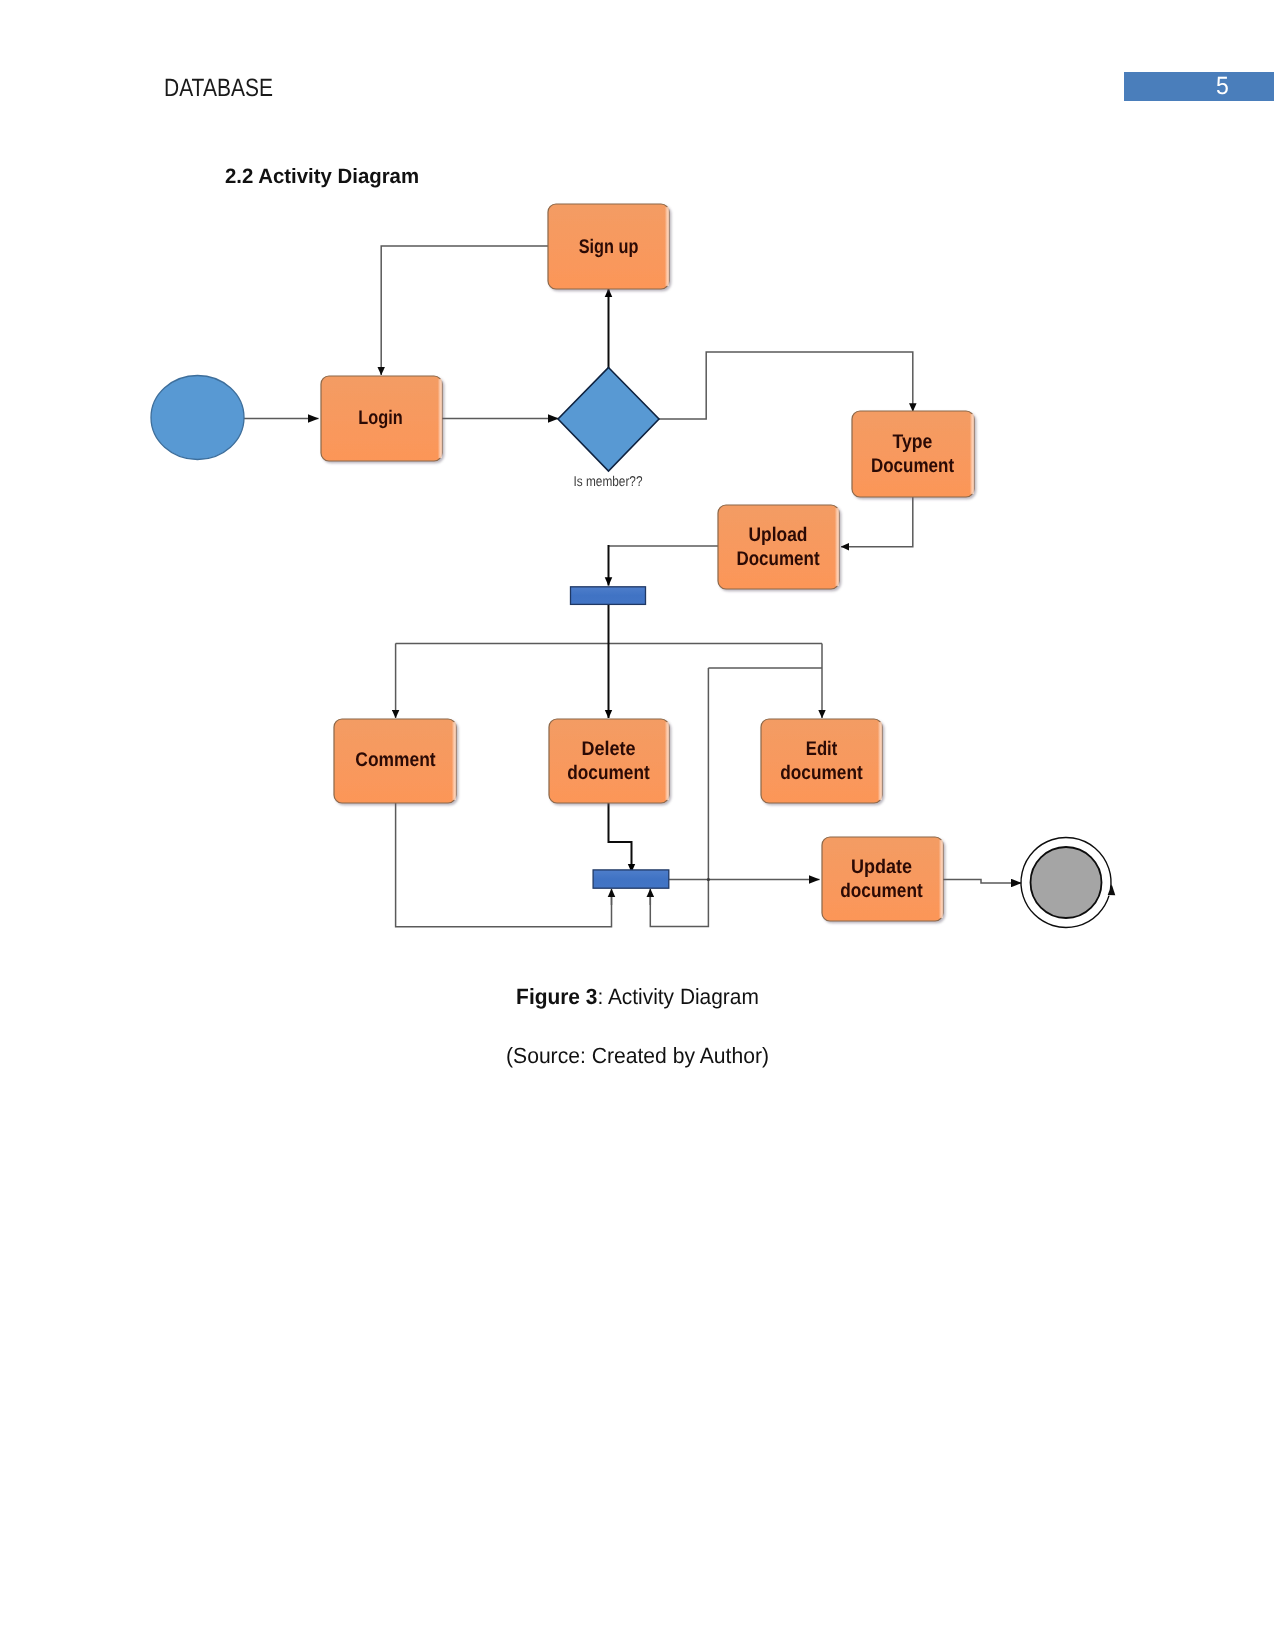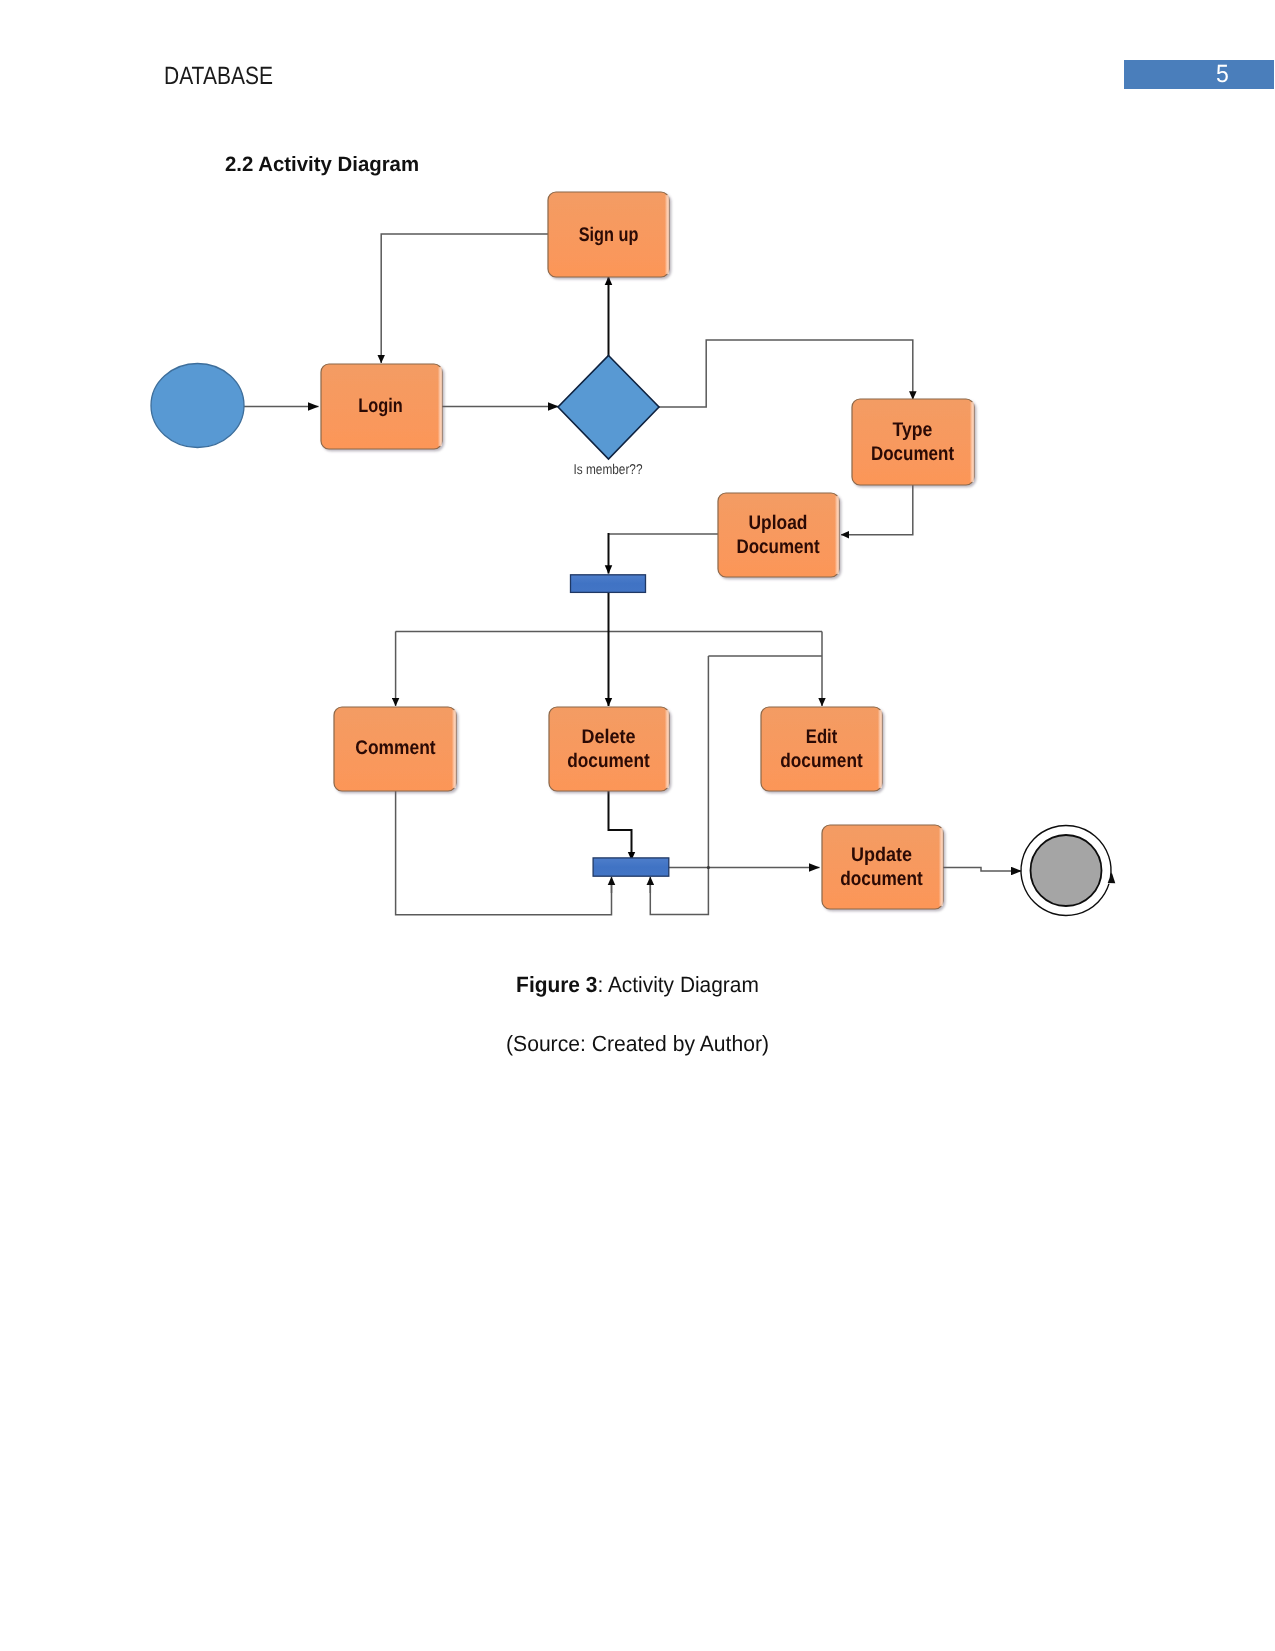--- a/index.html
+++ b/index.html
@@ -5,21 +5,21 @@
 <style>
   html, body { margin:0; padding:0; }
   * { -webkit-font-smoothing: antialiased; text-rendering: geometricPrecision; }
   body {
     width:1275px; height:1651px;
     background:#ffffff;
     font-family:"Liberation Sans", sans-serif;
     position:relative;
     overflow:hidden;
   }
-  .page { position:absolute; inset:0; }
+  .page { position:absolute; inset:0;margin-top:12px; }
   #header-title {
     position:absolute; left:164px; top:62px;
     font-size:25px; color:#1a1a1a;
     transform:scaleX(0.84); transform-origin:left top;
   }
   #page-number-banner {
     position:absolute; left:1124px; top:60px; width:149.5px; height:29.2px;
     background:#4A7EBB;
   }
   #page-number-text {

